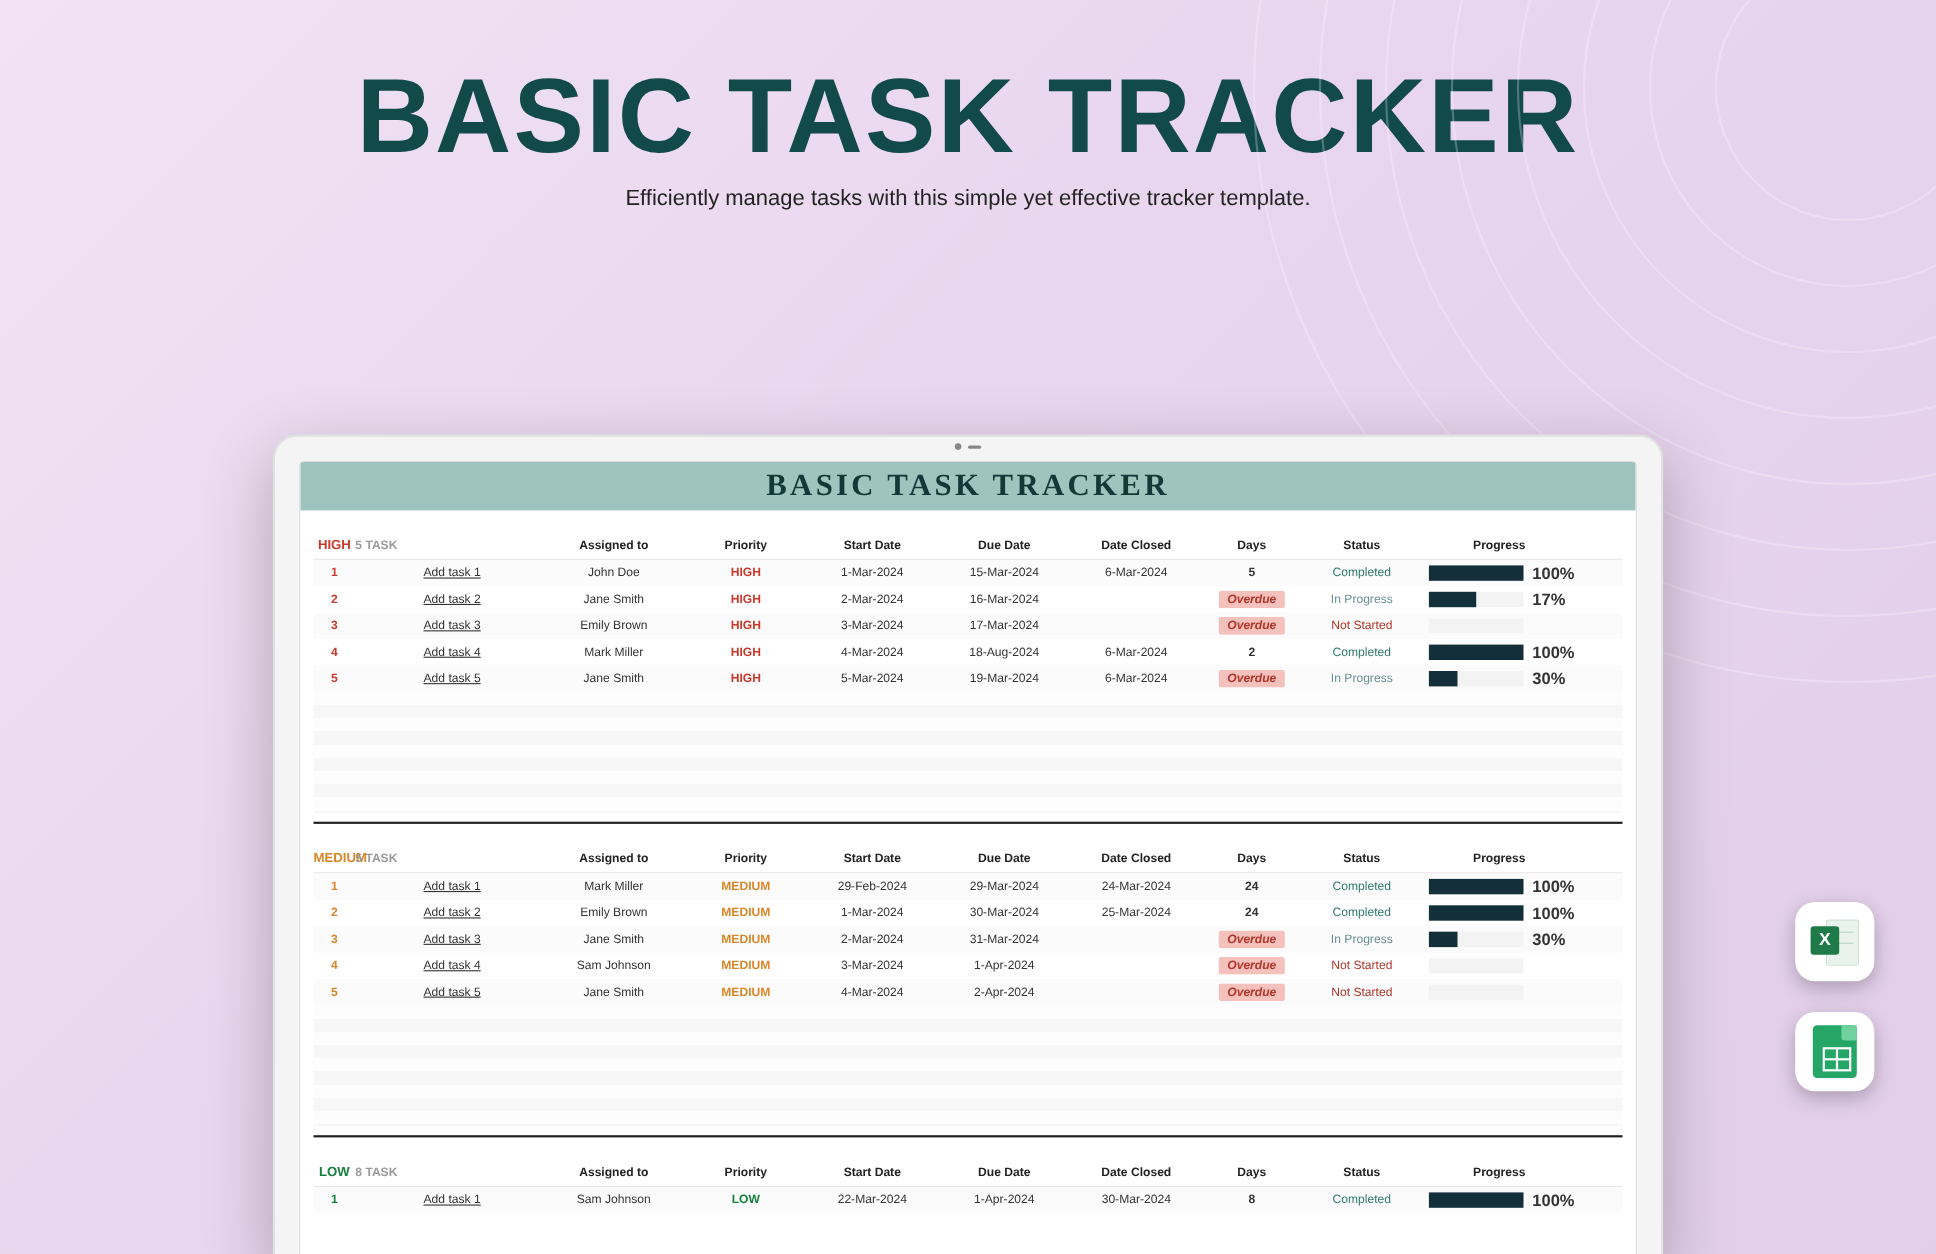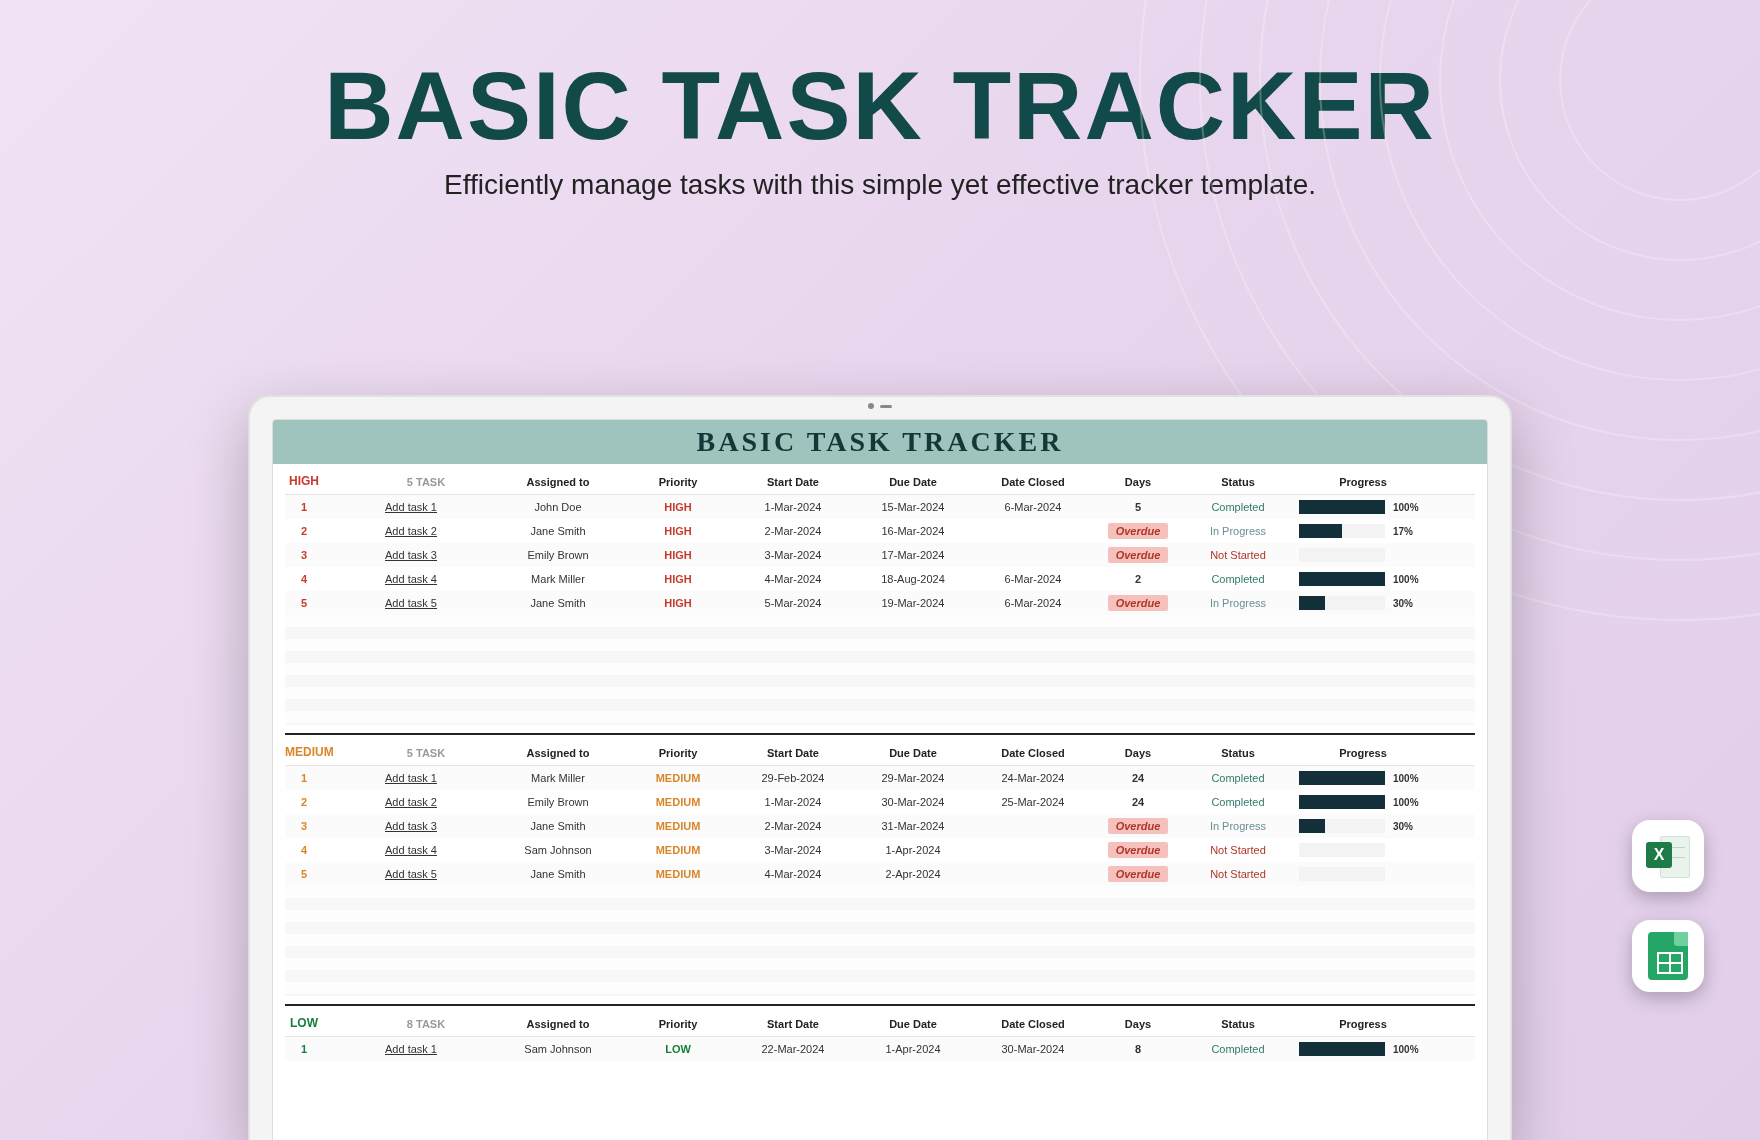--- a/index.html
+++ b/index.html
@@ -13,71 +13,71 @@
   .waves circle{fill:none;stroke:#fff;stroke-width:2;}
   .hero{ text-align:center;padding-top:60px; }
   .title-line1{
     font-family:Impact,"Arial Narrow",sans-serif;
     font-size:96px;letter-spacing:2px;color:#124a4a;line-height:.95;font-weight:700;
   }
   .title-line2{
     font-family:Impact,"Arial Narrow",sans-serif;
     font-size:100px;letter-spacing:2px;color:#0b0f14;line-height:.95;font-weight:700;
   }
-  .subtitle{font-size:28px;color:#222;margin-top:18px;}
+  .subtitle{font-size:20px;color:#222;margin-top:18px;}
   .laptop{
     position:absolute;left:50%;transform:translateX(-50%);top:395px;
     width:1260px;height:745px;
     background:#f4f4f4;border:2px solid #e1e1e1;border-radius:22px 22px 0 0;
     box-shadow:0 20px 60px rgba(0,0,0,.25);
   }
   .camera-bar{height:18px;display:flex;justify-content:center;align-items:center;gap:6px;}
   .camera-bar .dot{width:6px;height:6px;border-radius:50%;background:#888;}
   .camera-bar .dash{width:12px;height:3px;border-radius:2px;background:#888;}
   .screen{
     position:absolute;top:22px;left:22px;right:22px;bottom:0;
     background:#fff;border:1px solid #ddd;border-radius:4px 4px 0 0;
     overflow:hidden;
   }
   .sheet-title{
     background:#9fc3bd;height:44px;line-height:44px;text-align:center;
     font-family:Georgia,"Times New Roman",serif;font-size:28px;letter-spacing:3px;
     color:#123838;font-weight:600;
   }
-  .section{padding:0 12px 4px 12px;}
+  .section{padding:14px 12px 4px 12px;}
   .section-header{
     display:grid;
     grid-template-columns:38px 170px 130px 110px 120px 120px 120px 90px 110px 140px;
     font-size:11px;font-weight:700;color:#222;padding:10px 0 6px 0;
     border-bottom:1px solid #e5e5e5;align-items:end;
   }
   .section-header >div{text-align:center;}
   .section-header .group-label{font-size:12px;font-weight:800;}
-  .section-header .task-count{font-size:11px;color:#999;font-weight:600;text-align:center;margin-left:36px;}
+  .section-header .task-count{font-size:11px;color:#999;font-weight:600;text-align:left;}
   .row{
     display:grid;
     grid-template-columns:38px 170px 130px 110px 120px 120px 120px 90px 110px 140px;
     font-size:11px;color:#333;align-items:center;height:24px;
   }
   .row:nth-child(odd){background:#fbfbfb;}
   .row >div{text-align:center;white-space:nowrap;overflow:hidden;}
   .row .idx{font-weight:700;}
   .row .taskname{text-align:center;padding-left:6px;text-decoration:underline;}
   .priority-high{color:#c83a2c;font-weight:700;}
   .priority-medium{color:#d98628;font-weight:700;}
   .priority-low{color:#15803d;font-weight:700;}
   .overdue{background:#f5c1bd;color:#b0362a;font-style:italic;font-weight:700;display:inline-block;padding:2px 8px;border-radius:2px;}
   .days-num{font-weight:700;}
   .status-completed{color:#2f7a6a;}
   .status-inprogress{color:#6b8f95;}
   .status-notstarted{color:#b0362a;}
   .progress-cell{display:flex;align-items:center;gap:8px;justify-content:flex-start;padding-left:6px;}
   .bar-track{width:86px;height:14px;background:#f3f3f3;position:relative;}
   .bar-fill{height:100%;background:#13303a;}
-  .pct{font-weight:700;font-size:10px;}
+  .pct{font-weight:700;font-size:15px;}
   .gap-block{height:110px;background:repeating-linear-gradient(#fdfdfd,#fdfdfd 12px,#f7f7f7 12px,#f7f7f7 24px);}
   .sep{border-top:2px solid #222;margin:4px 12px 0 12px;}
   .badge{
     position:absolute;right:56px;width:72px;height:72px;border-radius:18px;
     background:#fff;box-shadow:0 6px 18px rgba(0,0,0,.25);
     display:flex;align-items:center;justify-content:center;
   }
   .badge.excel{top:820px;}
   .badge.sheets{top:920px;}
   .excel-icon{width:44px;height:44px;position:relative;}

